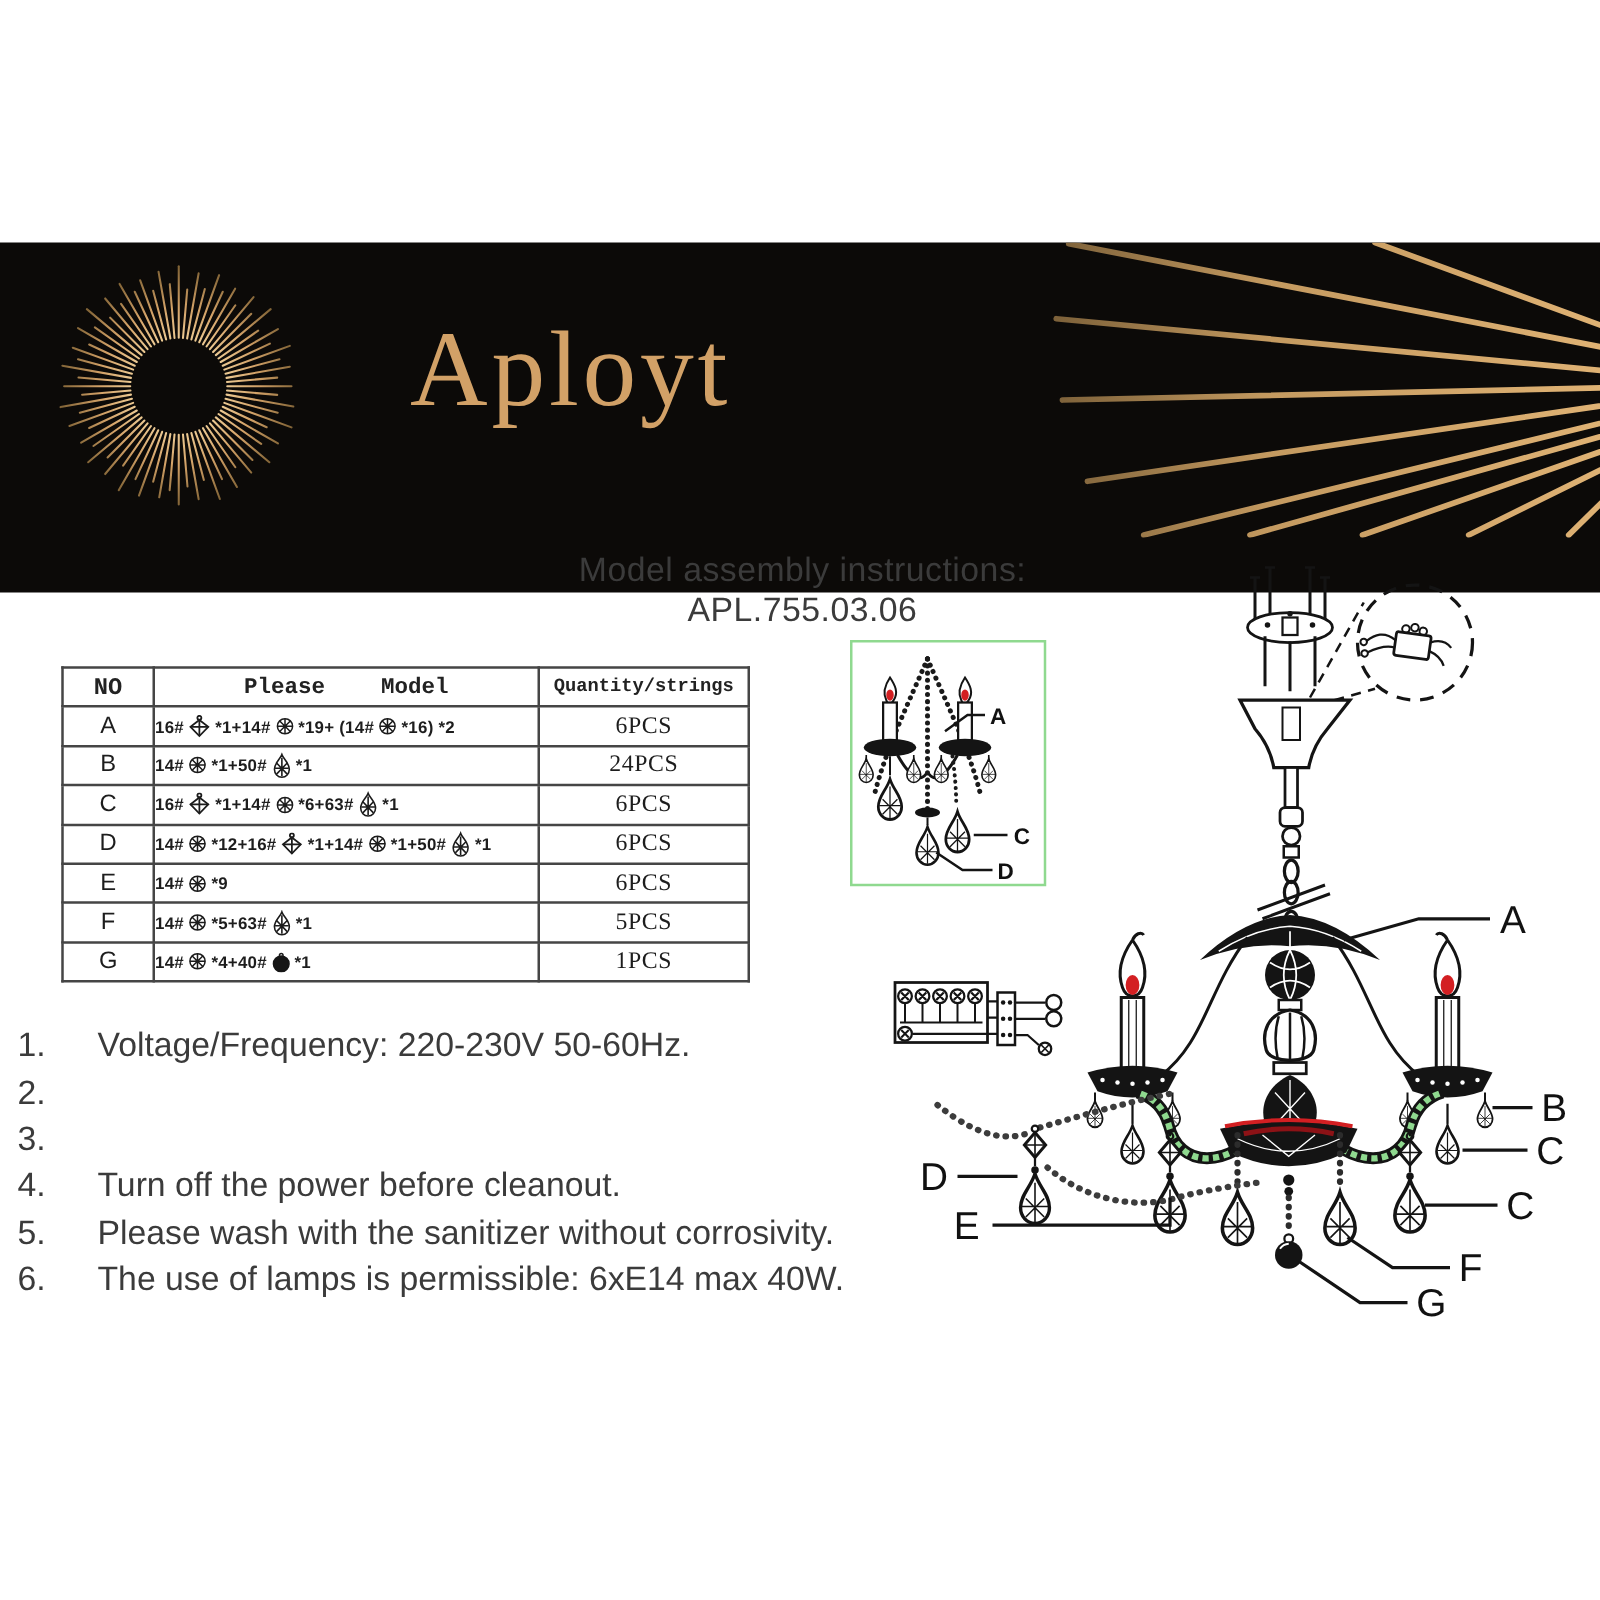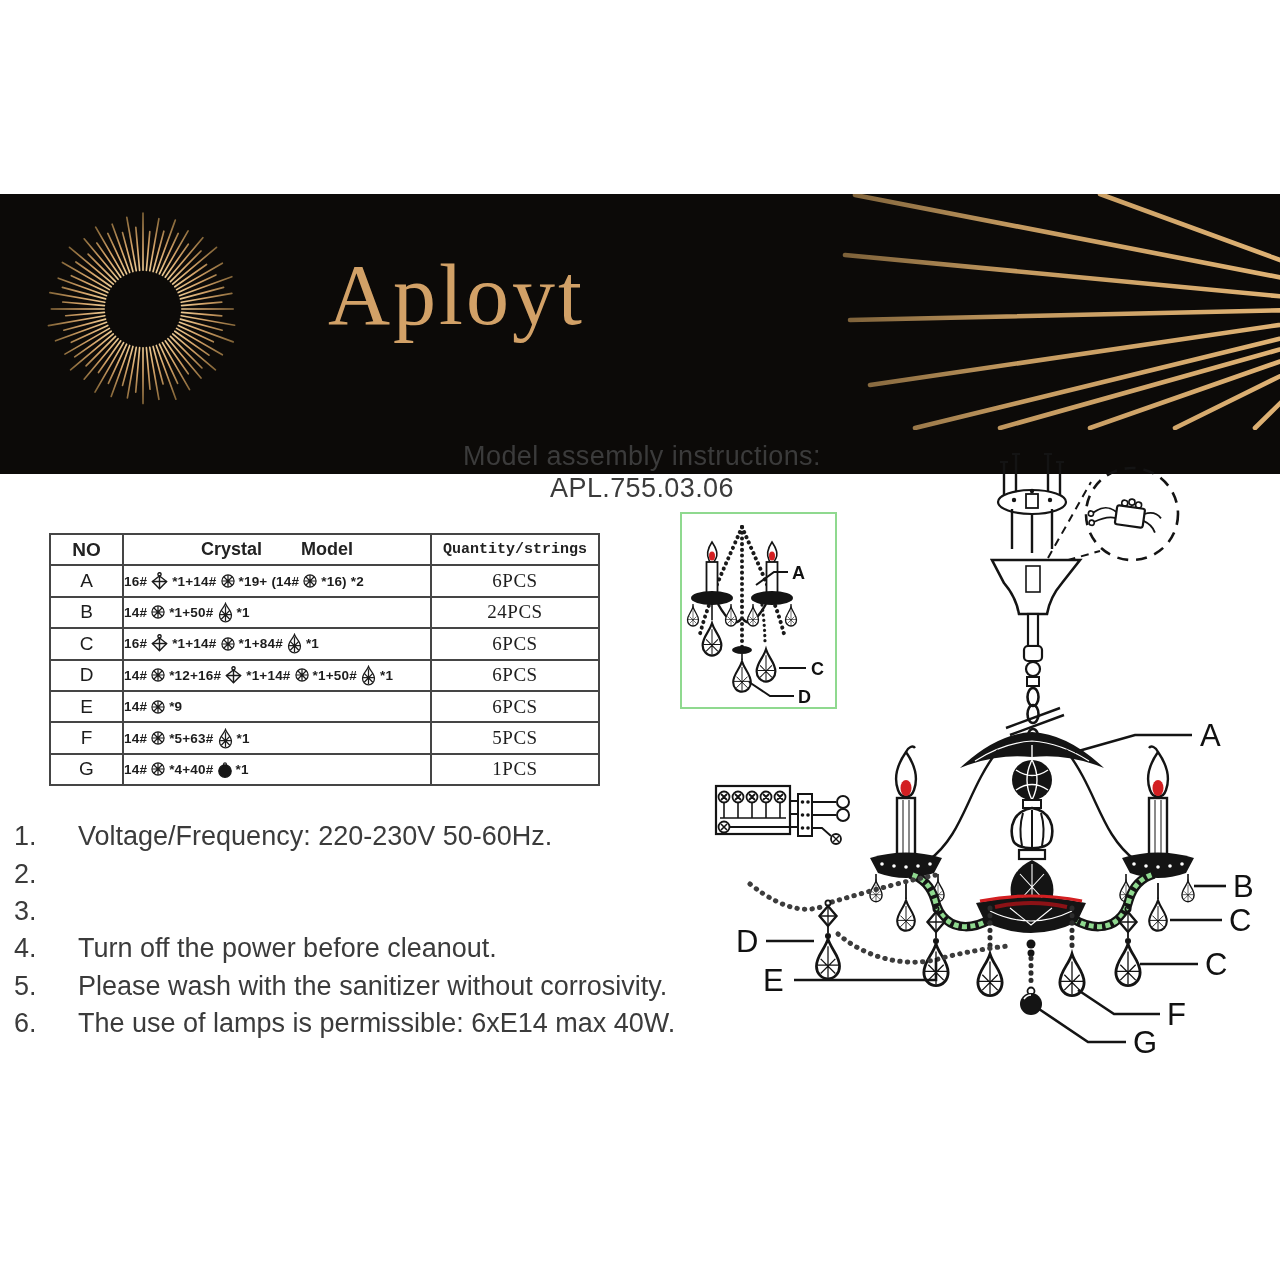--- a/index.html
+++ b/index.html
@@ -24,21 +24,21 @@
     font-size:27px;color:var(--text);letter-spacing:.4px;}
   .title2{position:absolute;left:0;top:473px;width:1284px;text-align:center;
     font-size:27px;color:var(--text);letter-spacing:.4px;}
 
   
   table.tbl{position:absolute;left:49px;top:533px;width:549px;border-collapse:collapse;
     table-layout:fixed;background:#fff;}
   .tbl col.c1{width:73px;} .tbl col.c2{width:308px;} .tbl col.c3{width:168px;}
   .tbl th,.tbl td{border:2px solid var(--tborder);height:31.4px;padding:0;vertical-align:middle;}
   .tbl th{font-weight:700;color:#222;}
-  .th-no,.th-model{font-family:Liberation Sans, sans-serif;font-size:19px;text-align:center;}
+  .th-no,.th-model{font-family:Liberation Mono, monospace;font-size:19px;text-align:center;}
   .th-model{font-size:18px;word-spacing:34px;font-weight:600;}
   .th-qty{font-family:"Liberation Mono",monospace;font-size:15px;text-align:center;font-weight:600;}
   .td-no{font-size:19px;text-align:center;color:#1d1d1d;font-weight:500;}
   .td-qty{font-family:"Liberation Serif",serif;font-size:19px;text-align:center;color:#1d1d1d;letter-spacing:.5px;margin-left:12px;}
   .td-model{padding-left:12px;}
   .model-line{display:flex;align-items:center;gap:3px;color:#1d1d1d;
     font-size:13.5px;font-weight:600;letter-spacing:.2px;white-space:nowrap;}
   .mi{display:inline-flex;align-items:center;}
   .mi svg{display:block;}
   .mi svg *{stroke:#1c1c1c;stroke-width:1.5;fill:none;}
@@ -177,21 +177,21 @@
 
   <table class="tbl">
     <colgroup>
         <col class="c1">
         <col class="c2">
         <col class="c3">
       </colgroup>
     <thead>
       <tr>
         <th class="th-no">NO</th>
-        <th class="th-model">Crystal Model</th>
+        <th class="th-model">Please Model</th>
         <th class="th-qty">Quantity/strings</th>
       </tr>
     </thead>
     <tbody>
         <tr>
           <td class="td-no">A</td>
           <td class="td-model">
             <span class="model-line">
               <span>16#</span>
               <span class="mi">
@@ -255,21 +255,21 @@
                   <path d="M10 4.2 V17.7 M2.5 10 H17.5"></path>
                 </svg>
               </span>
               <span>*1+14#</span>
               <span class="mi">
                 <svg width="16" height="16" viewBox="0 0 20 20">
                   <circle cx="10" cy="10" r="7.6"></circle>
                   <path d="M10 2.4 V17.6 M2.4 10 H17.6 M4.7 4.7 L15.3 15.3 M15.3 4.7 L4.7 15.3"></path>
                 </svg>
               </span>
-              <span>*1+84#</span>
+              <span>*6+63#</span>
               <span class="mi">
                 <svg width="17" height="21" viewBox="0 0 20 24">
                   <path d="M10 1.5 C11.5 6 17 9.5 17 15.5 A7 7.5 0 0 1 3 15.5 C3 9.5 8.5 6 10 1.5 Z"></path>
                   <path d="M5 9.5 L15 20 M15 9.5 L5 20 M10 4.5 V22 M3.6 14.5 H16.4"></path>
                 </svg>
               </span>
               <span>*1</span>
             </span>
           </td>
           <td class="td-qty">6PCS</td>

